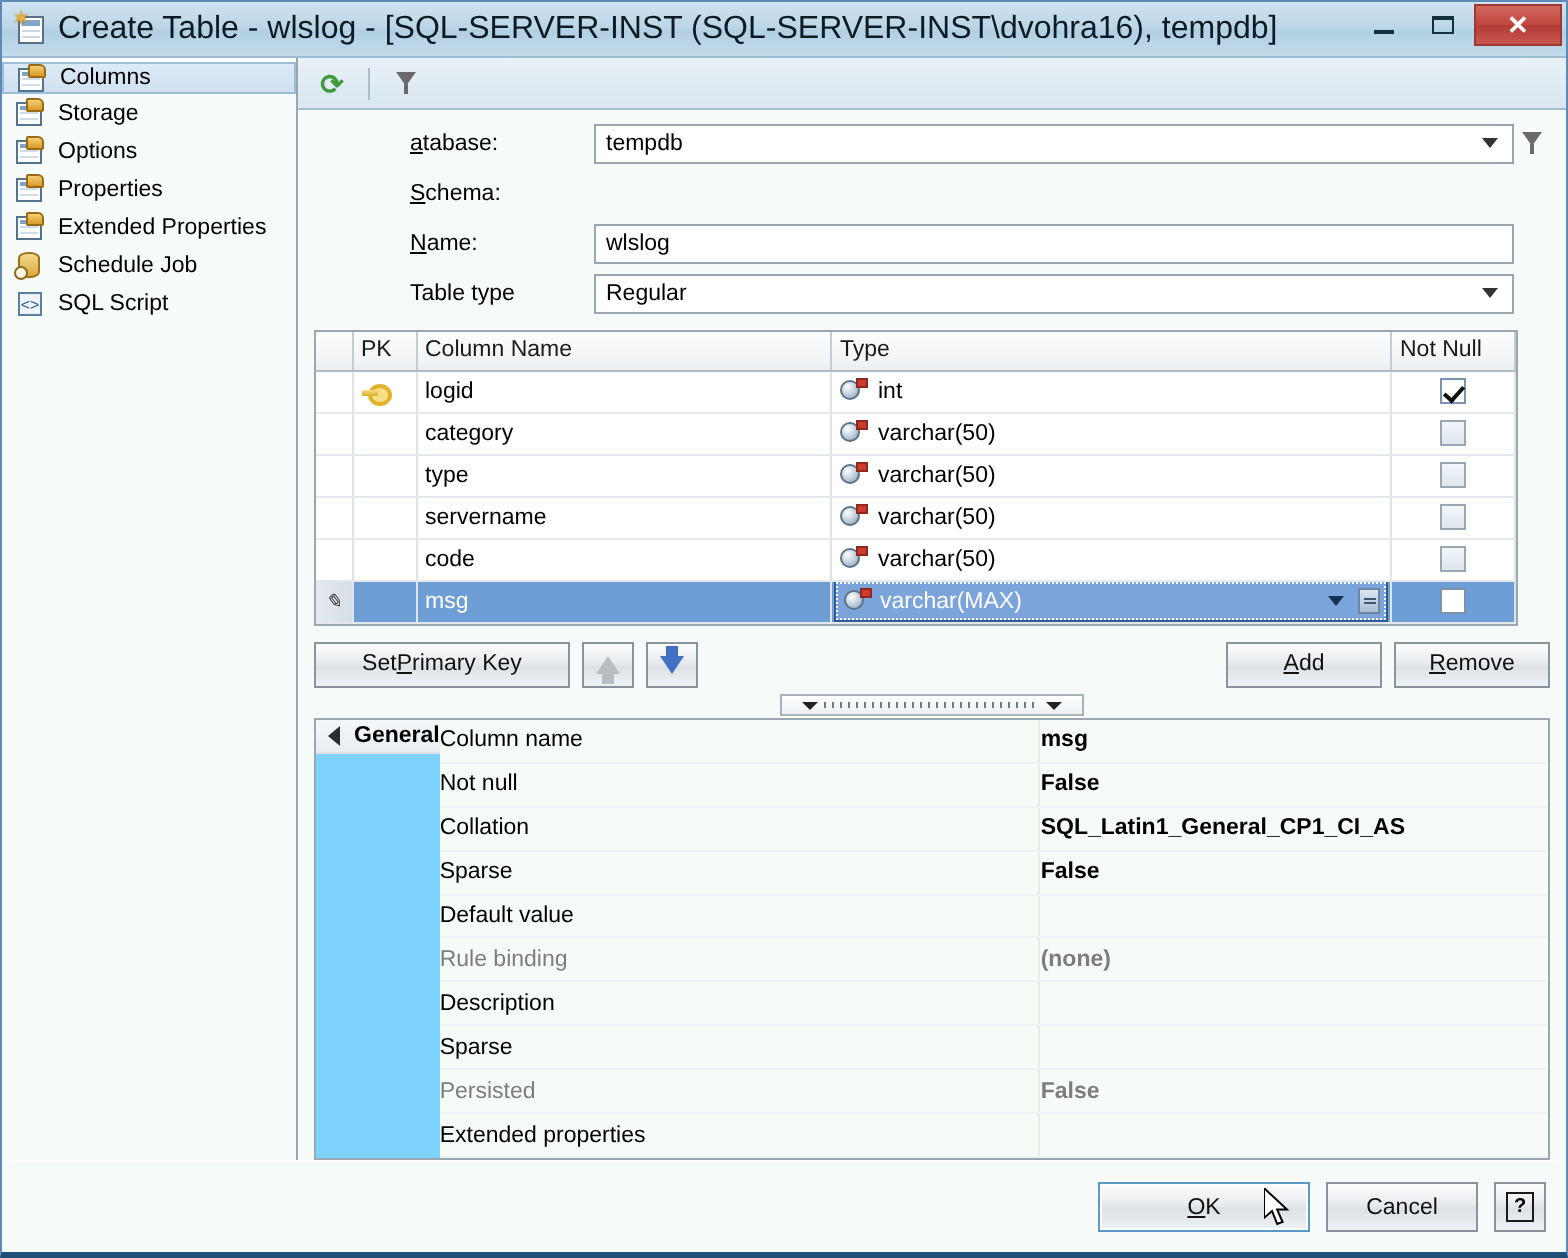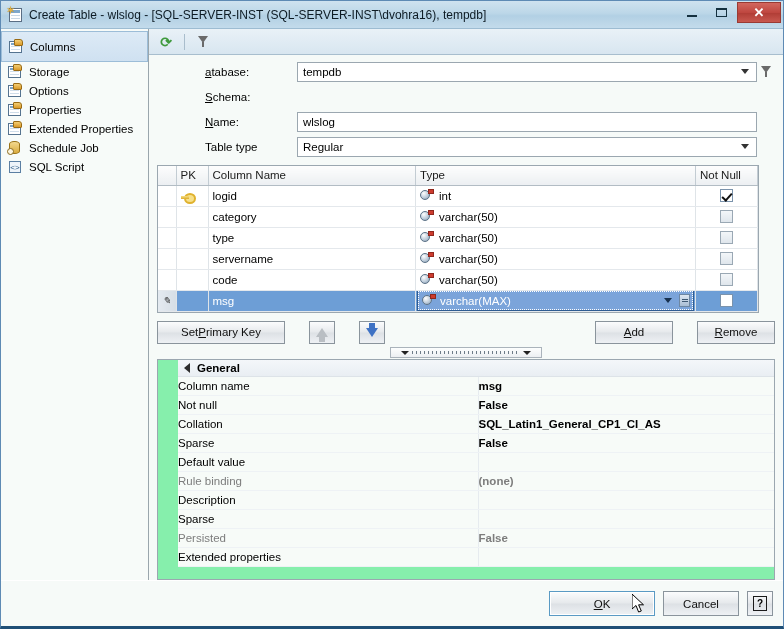--- a/index.html
+++ b/index.html
@@ -55,21 +55,21 @@
     position: absolute; left: 1px; top: 6px; right: 1px; bottom: 1px;
     background: repeating-linear-gradient(to bottom, #c9d8e6 0 1px, #fff 1px 3px);
   }
   .ti-star {
     position: absolute; left: 0px; top: 0px;
     width: 9px; height: 9px;
     color: #e8b23a; font-size: 11px; line-height: 9px;
     text-shadow: 0 0 1px #a07818;
   }
   .title-text {
-    font-size: 12px;
+    font-size: 16px;
     color: #0d1b24;
     white-space: nowrap;
     overflow: hidden;
   }
   .win-buttons {
     position: absolute;
     right: 2px; top: 1px;
     display: flex;
     align-items: center;
     gap: 1px;
@@ -113,21 +113,21 @@
     height: 19px;
     display: flex;
     align-items: center;
     padding-left: 6px;
     font-size: 11.5px;
     cursor: default;
   }
   .side-item.selected {
     background: linear-gradient(to bottom, #ddeaf6, #cfe1f1);
     border: 1px solid #9cbdd8;
-    height: 31px;
+    height: 16px;
   }
   .side-ico {
     width: 17px; height: 15px;
     position: relative;
     margin-right: 5px;
     flex: 0 0 17px;
   }
   .ico-grid {
     position: absolute; left: 1px; top: 2px;
     width: 13px; height: 12px;
@@ -324,21 +324,21 @@
     position:absolute; left:3px; top:1px;
     width:4px;height:8px;
     border:solid #111; border-width:0 2px 2px 0;
     transform: rotate(42deg);
   }
 
   
   .btnstrip {
     display:flex; align-items:center;
     margin: 8px 8px 0 8px;
-    gap: 24px;
+    gap: 6px;
   }
   .btn {
     height: 23px;
     background: linear-gradient(to bottom,#fbfcfd,#e6e9ec 48%,#dde1e5 52%,#eef1f4);
     border:1px solid #8a949c;
     font-size:11.5px;
     display:flex; align-items:center; justify-content:center;
     padding: 0 10px;
     cursor: default;
     color:#111;
@@ -385,25 +385,25 @@
   }
   .split-dots {
     width: 108px; height:3px;
     background: repeating-linear-gradient(to right,#6d7b88 0 1px, transparent 1px 4px);
   }
 
   
   .props {
     margin: 0 8px 0 8px;
     border: 1px solid #9ba7b0;
-    background: #86efac;
+    background: #7dd3fc;
     flex: 1 1 auto;
     min-height: 0;
     overflow: hidden;
-    display:flex; flex-direction:column;padding-left:20px;
+    display:flex; flex-direction:row;
   }
   .props-head {
     display:flex; align-items:center;
     height:17px;
     background: linear-gradient(to bottom,#f4f7fa,#e9eef3);
     border-bottom:1px solid #dde3e8;
     padding-left:4px;
     font-weight: bold;
     font-size: 11.5px;
   }

